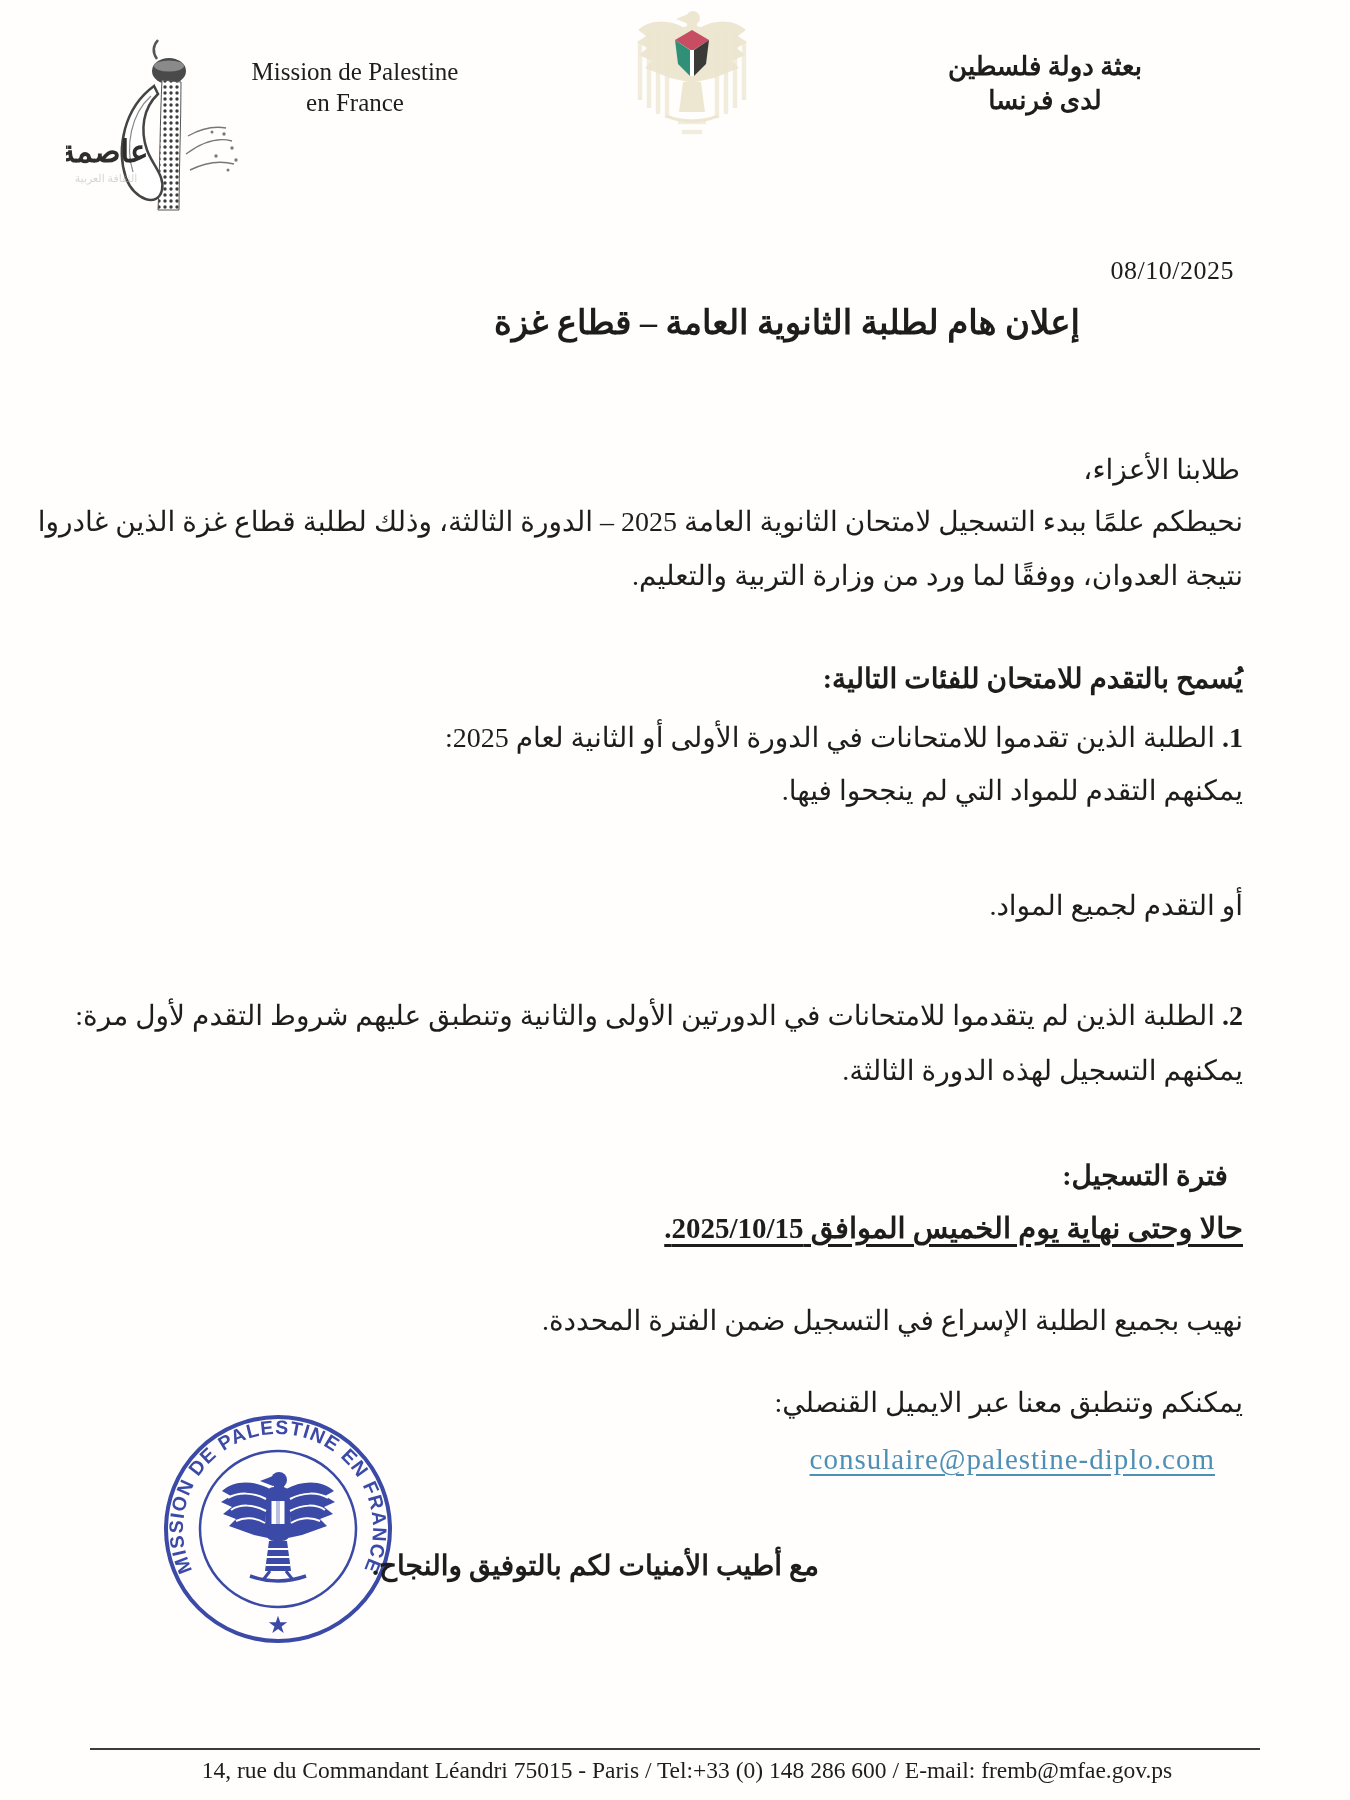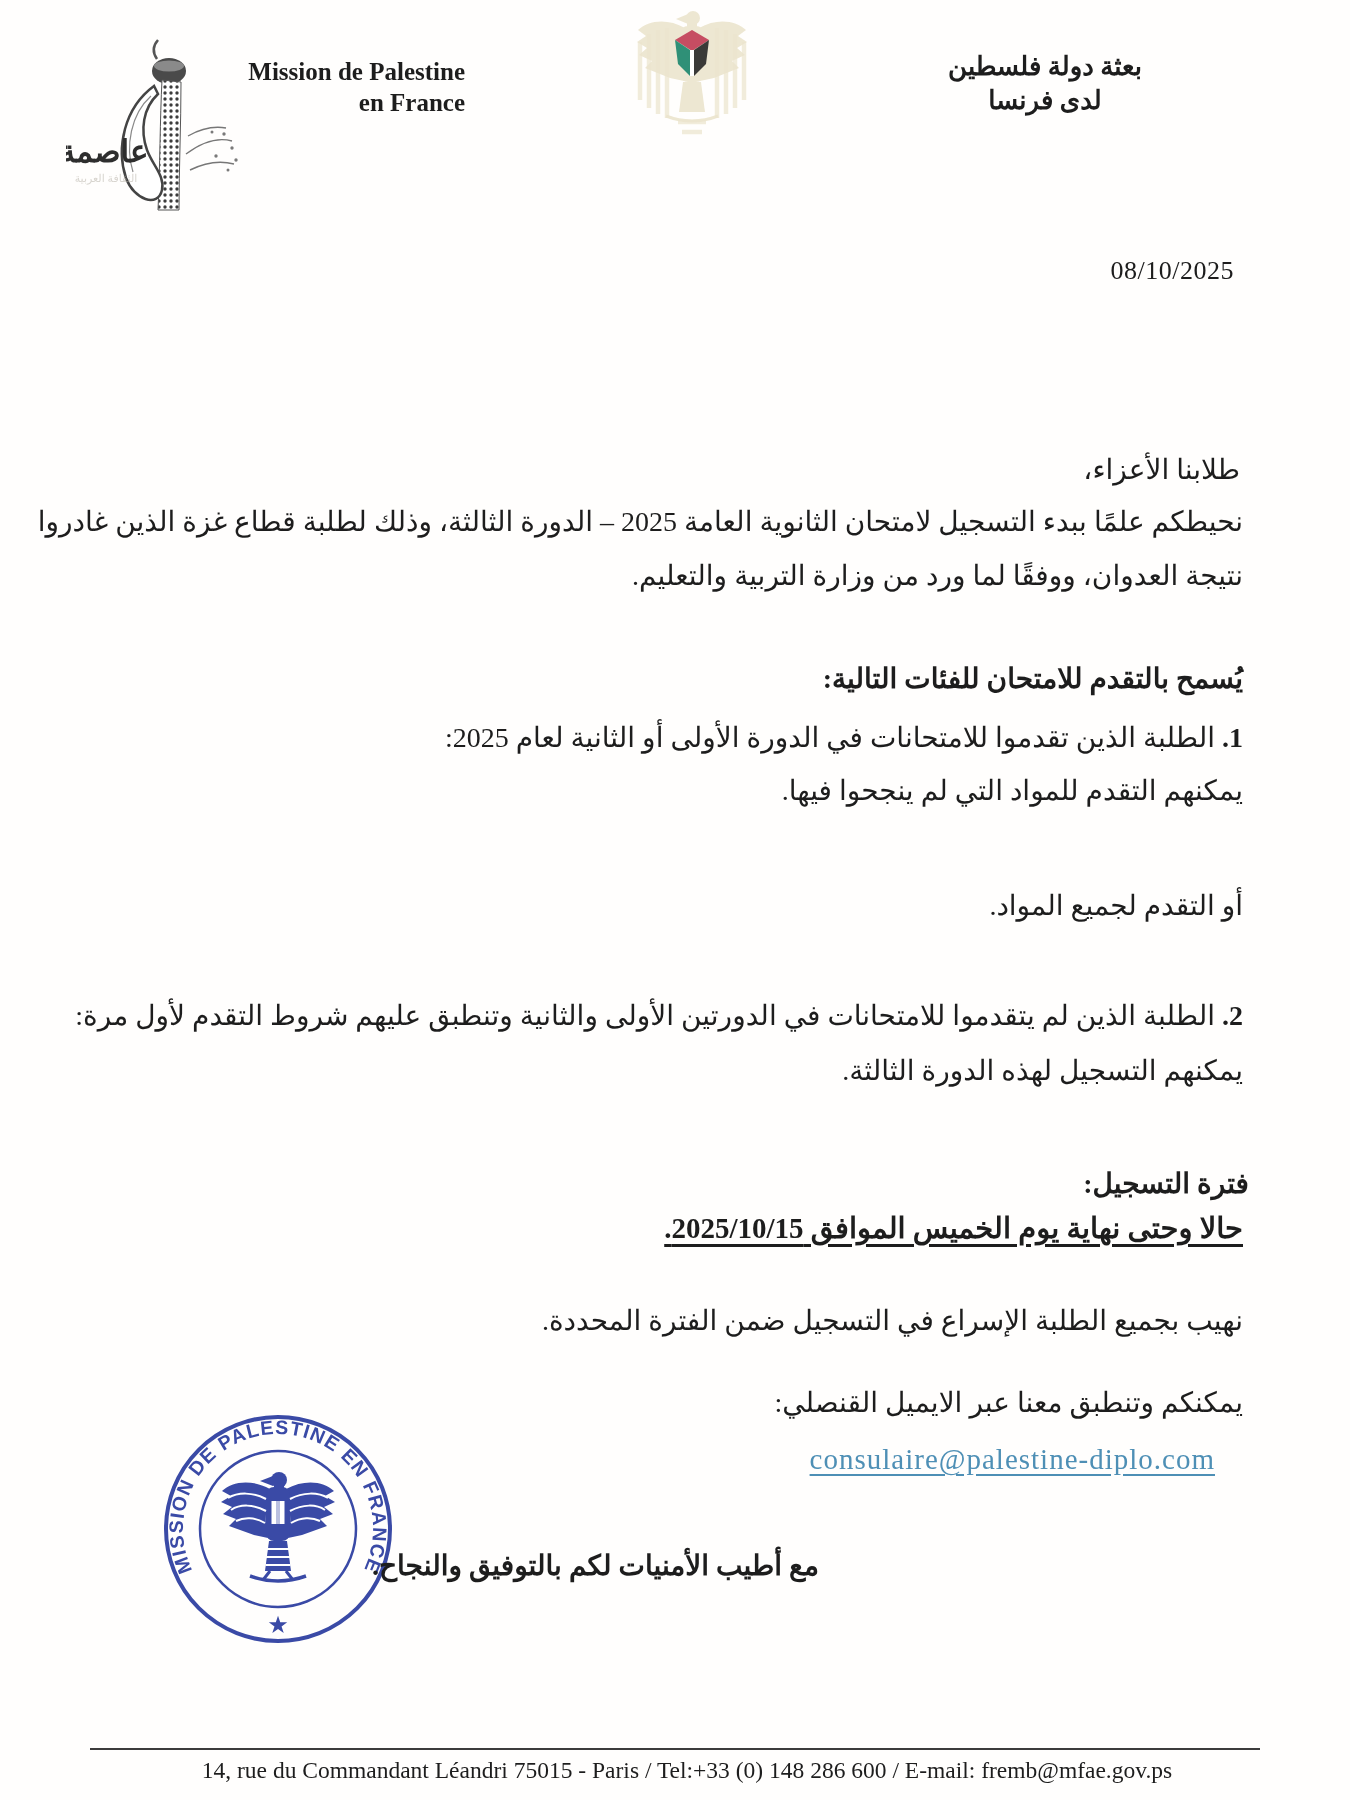--- a/index.html
+++ b/index.html
@@ -15,36 +15,36 @@
     background:#fffefd;
     overflow:hidden;
     font-family:"Liberation Serif","DejaVu Serif",serif;
     color:var(--ink);
   }
   .abs{position:absolute;}
   .rtl{direction:rtl;}
   .line{font-size:28px;white-space:nowrap;line-height:1.25;}
   .bold{font-weight:bold;}
 
-  .hdr-fr{left:245px;top:56px;width:220px;font-size:25px;font-weight:bold;line-height:1.25;text-align:right;}
+  .hdr-fr{left:245px;top:56px;width:220px;font-size:25px;font-weight:normal;line-height:1.25;text-align:center;}
   .hdr-ar{left:925px;top:50px;width:240px;font-size:26px;font-weight:bold;line-height:1.3;text-align:center;}
   .date-line{right:116px;top:256px;font-size:26px;letter-spacing:.5px;}
   .doc-title{right:270px;top:302px;font-size:34px;font-weight:bold;white-space:nowrap;}
 
   .salutation{right:110px;top:452px;}
   .intro1{right:107px;left:110px;top:505px;text-align:justify;text-align-last:justify;font-size:28px;white-space:nowrap;}
   .intro2{right:107px;top:558px;}
   .h-allowed{right:107px;top:661px;font-family:Liberation Serif, serif;}
   .item1{right:107px;top:720px;}
   .sub1{right:107px;top:773px;}
   .sub2{right:107px;top:821px;}
   .sub3{right:107px;top:888px;}
   .item2{right:107px;top:998px;}
   .item2sub{right:107px;top:1053px;}
-  .h-period{right:101px;top:1158px;margin-top:8px;}
+  .h-period{right:122px;top:1158px;}
   .period-value{right:107px;top:1210px;font-size:29px;text-decoration:underline;text-decoration-thickness:2.5px;text-underline-offset:6px;}
   .period-note{right:107px;top:1272px;margin-top:31px;}
   .contact-line{right:107px;top:1385px;}
   .email-link{right:135px;top:1443px;font-size:29px;letter-spacing:1px;color:var(--link-blue);text-decoration:underline;text-underline-offset:5px;cursor:pointer;white-space:nowrap;}
   .closing{left:372px;top:1548px;font-size:28px;z-index:3;}
 
   .logo-svg{left:66px;top:36px;}
   .emblem-svg{left:633px;top:4px;}
   .stamp-svg{left:156px;top:1406px;z-index:2;}
 
@@ -133,20 +133,21 @@
       <path d="M 17 -16 L 2 -6 L 2 20 L 14 8 Z" fill="#3a3a38"></path>
     </g>
   </svg>
 
   <div class="abs hdr-ar rtl">
     <div>بعثة دولة فلسطين</div>
     <div>لدى فرنسا</div>
   </div>
 
   <div class="abs date-line" dir="ltr">08/10/2025</div>
+  <div class="abs doc-title rtl">إعلان هام لطلبة الثانوية العامة – قطاع غزة</div>
 
   <div class="abs line rtl salutation">طلابنا الأعزاء،</div>
   <div class="abs rtl intro1">نحيطكم علمًا ببدء التسجيل لامتحان الثانوية العامة 2025 – الدورة الثالثة، وذلك لطلبة قطاع غزة الذين غادروا</div>
   <div class="abs line rtl intro2">نتيجة العدوان، ووفقًا لما ورد من وزارة التربية والتعليم.</div>
 
   <div class="abs line rtl bold h-allowed">يُسمح بالتقدم للامتحان للفئات التالية:</div>
 
   <div class="abs line rtl item1">
     <span class="bold">1.</span>
     <span>الطلبة الذين تقدموا للامتحانات في الدورة الأولى أو الثانية لعام 2025:</span>

